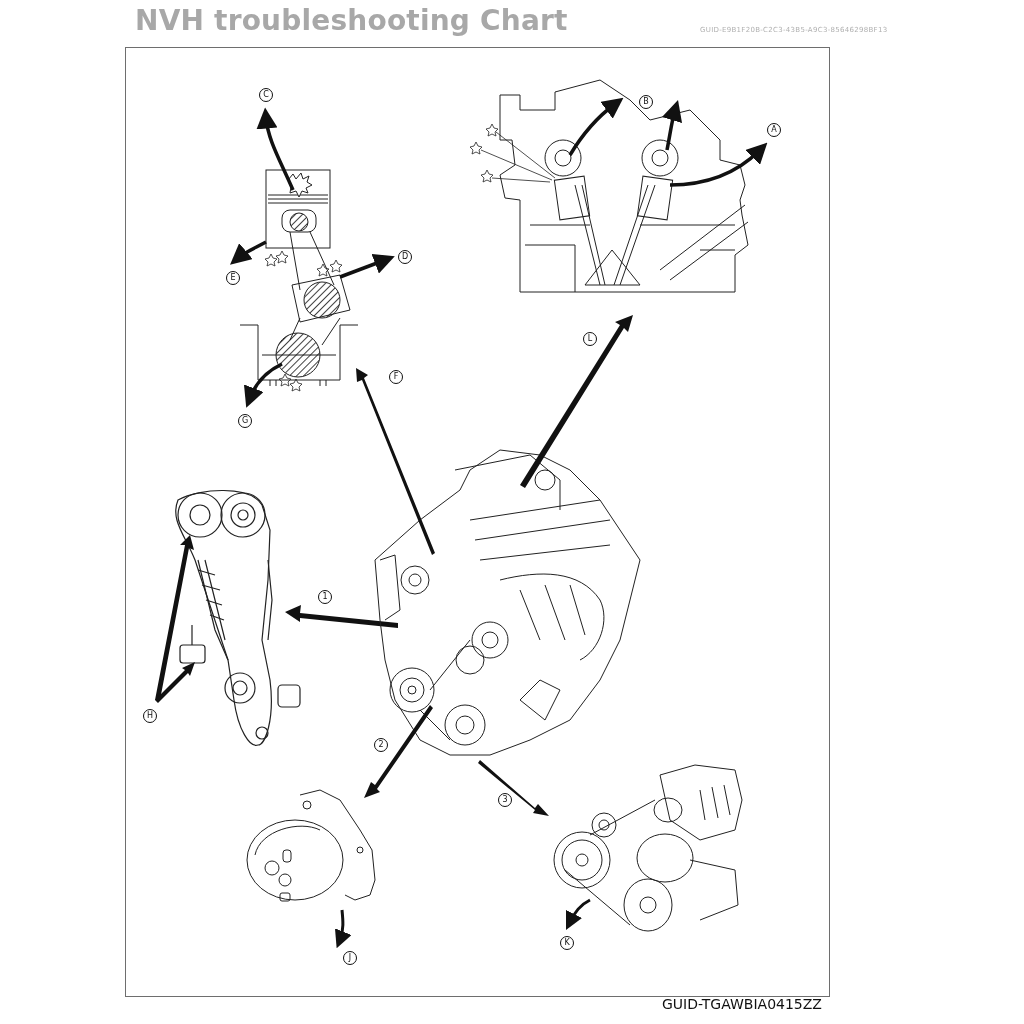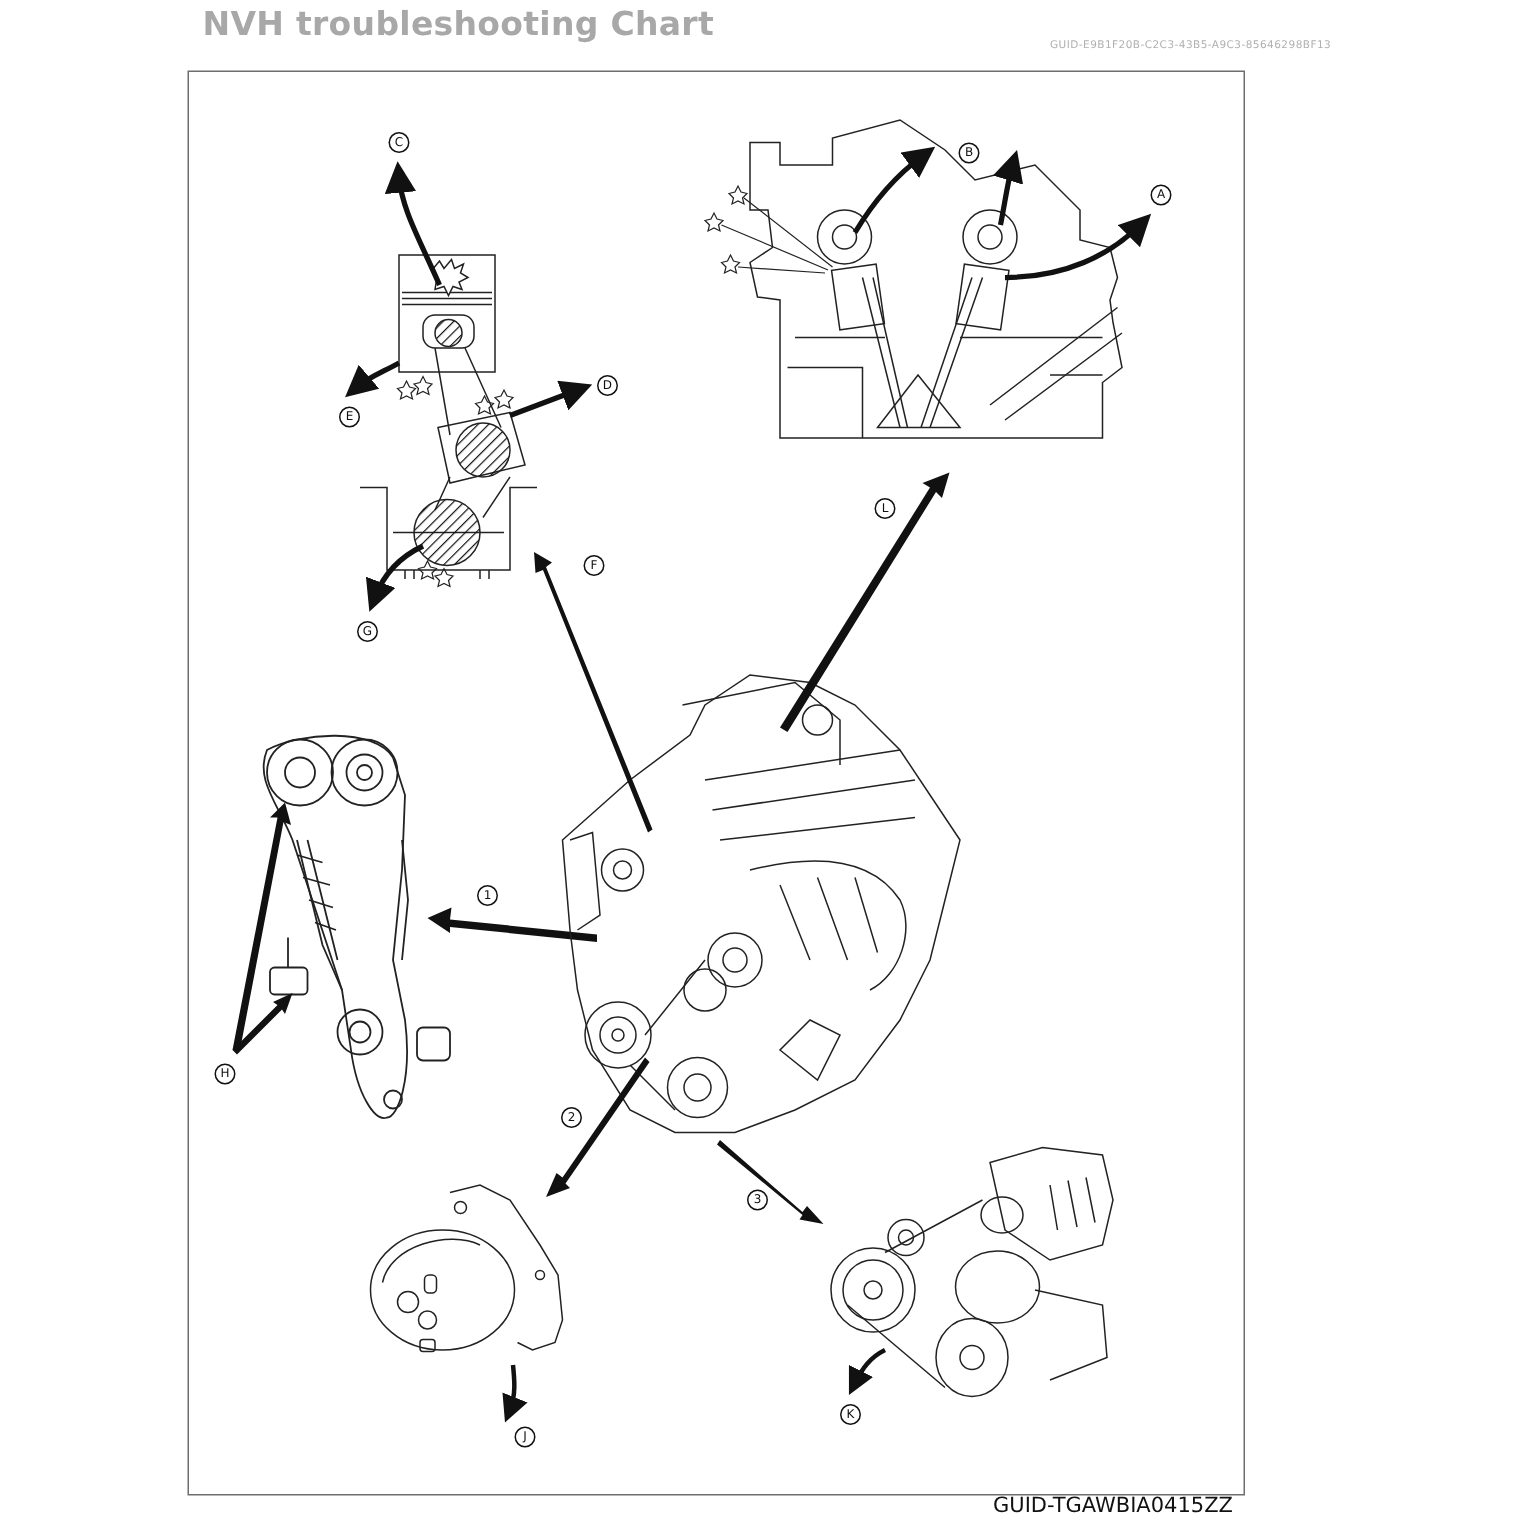--- a/index.html
+++ b/index.html
@@ -1,17 +1,17 @@
 <!DOCTYPE html>
 <html><head>
 <meta charset="utf-8">
 <style>
   html, body { margin: 0; padding: 0; background: #ffffff; }
   body { width: 1024px; height: 1024px; position: relative; overflow: hidden; font-family: "DejaVu Sans", sans-serif; }
-  .title { position: absolute; left: 135px; top: 4px; font-size: 22px; font-weight: bold; color: #a8a8a8; letter-spacing: 0.2px; }
+  .title { position: absolute; left: 135px; top: 4px; font-size: 28px; font-weight: bold; color: #a8a8a8; letter-spacing: 0.2px; }
   .guid-top { position: absolute; left: 700px; top: 26px; font-size: 7px; color: #b0b0b0; font-family: "DejaVu Sans", sans-serif; letter-spacing: 0.3px; text-align: right; }
   .frame { position: absolute; left: 125px; top: 47px; width: 705px; height: 950px; border: 1.5px solid #6e6e6e; box-sizing: border-box; background: #fff; }
   .guid-bottom { position: absolute; left: 662px; top: 996px; font-size: 14px; color: #111; font-family: "DejaVu Sans", sans-serif; }
   svg.art { position: absolute; left: 0; top: 0; width: 1024px; height: 1024px; }
   .callout { position: absolute; width: 14px; height: 14px; border: 1.3px solid #111; border-radius: 50%; box-sizing: border-box; font-size: 8px; line-height: 11.5px; text-align: center; color: #111; background: #fff; font-family: "DejaVu Sans", sans-serif; }
   .callout.num { font-size: 8px; }
 </style>
 </head>
 <body>
 

